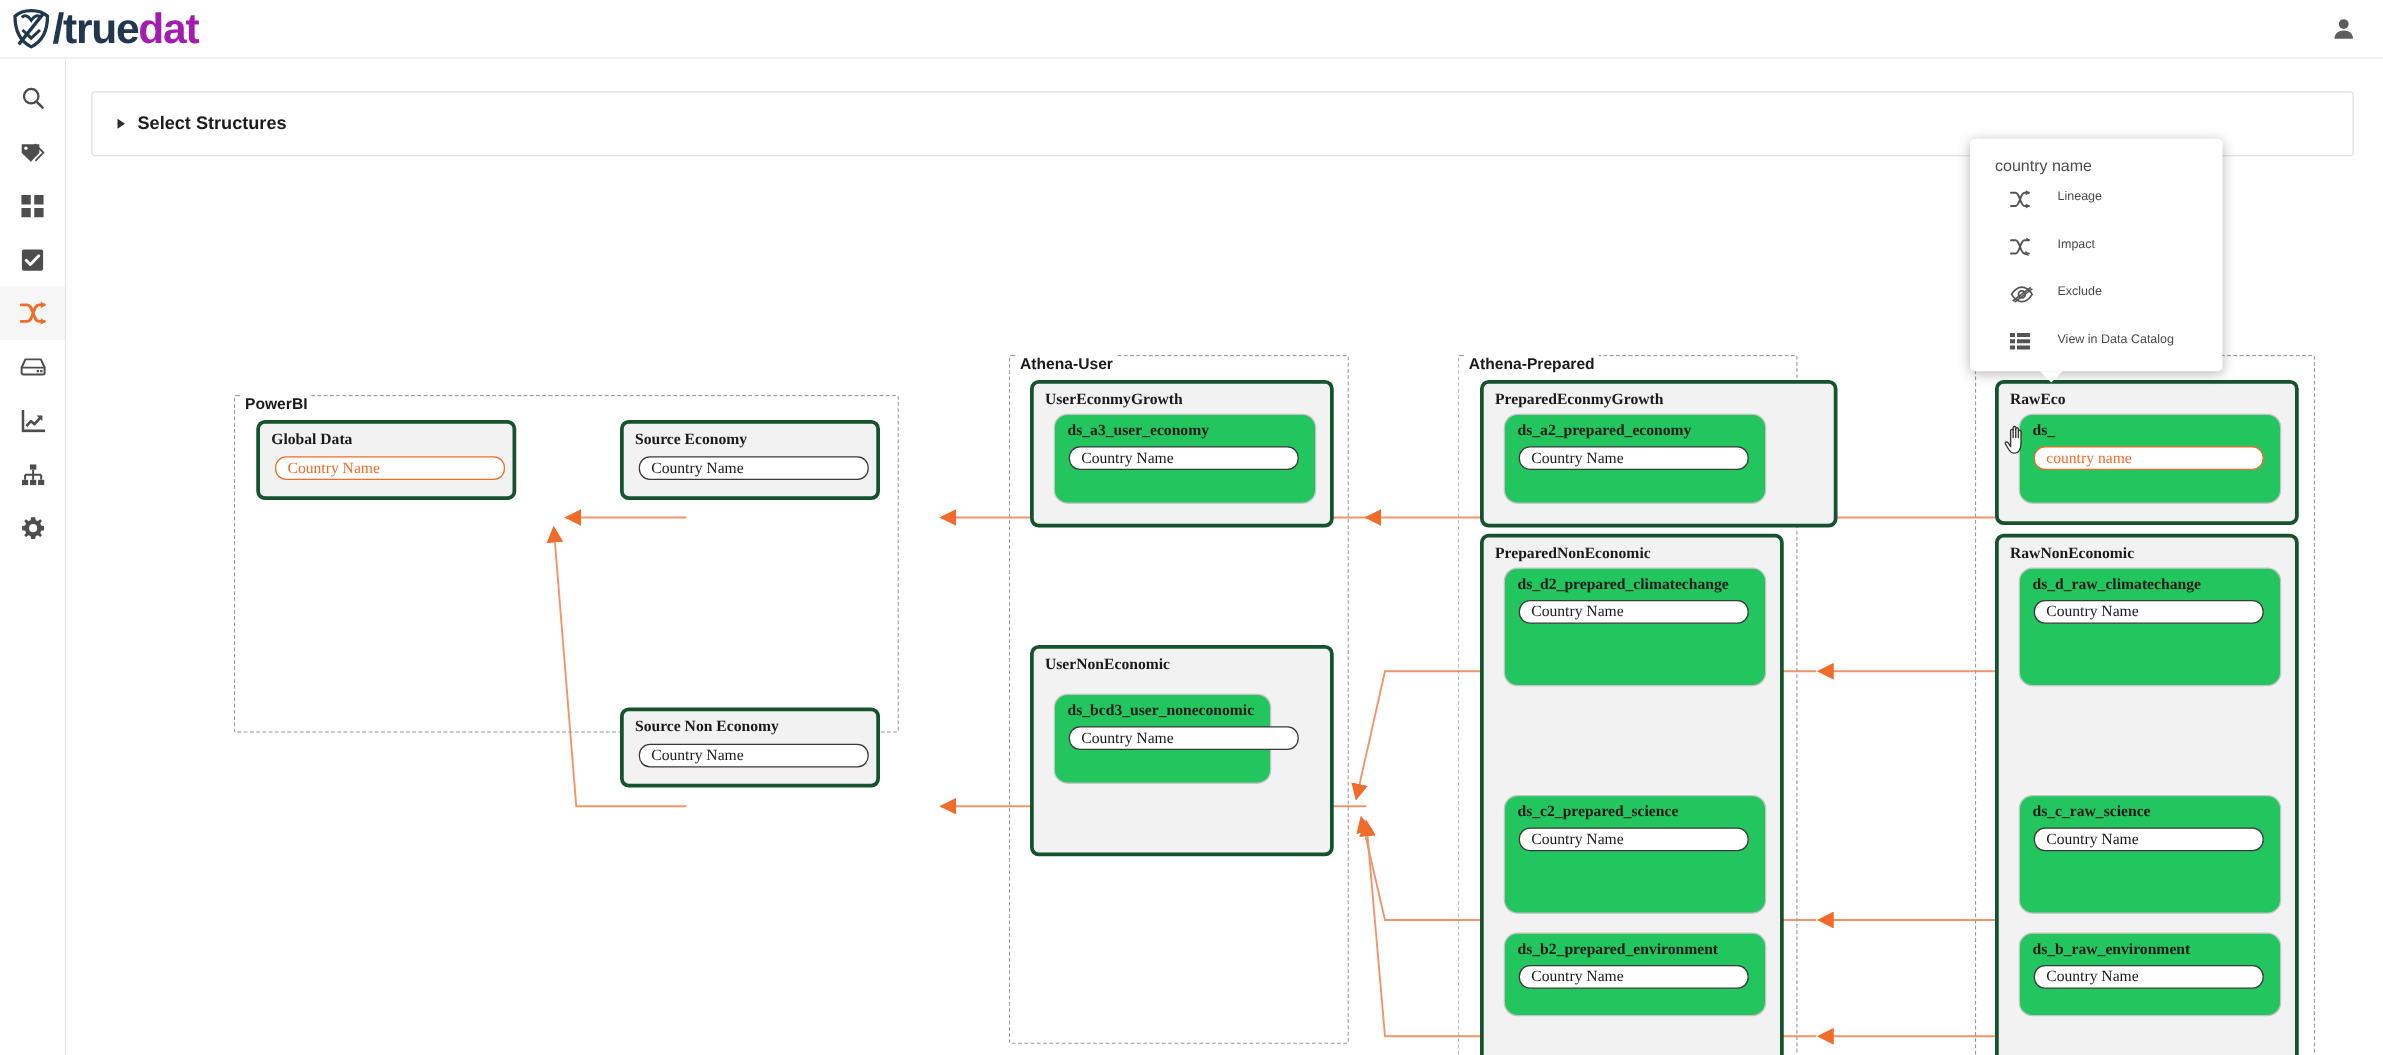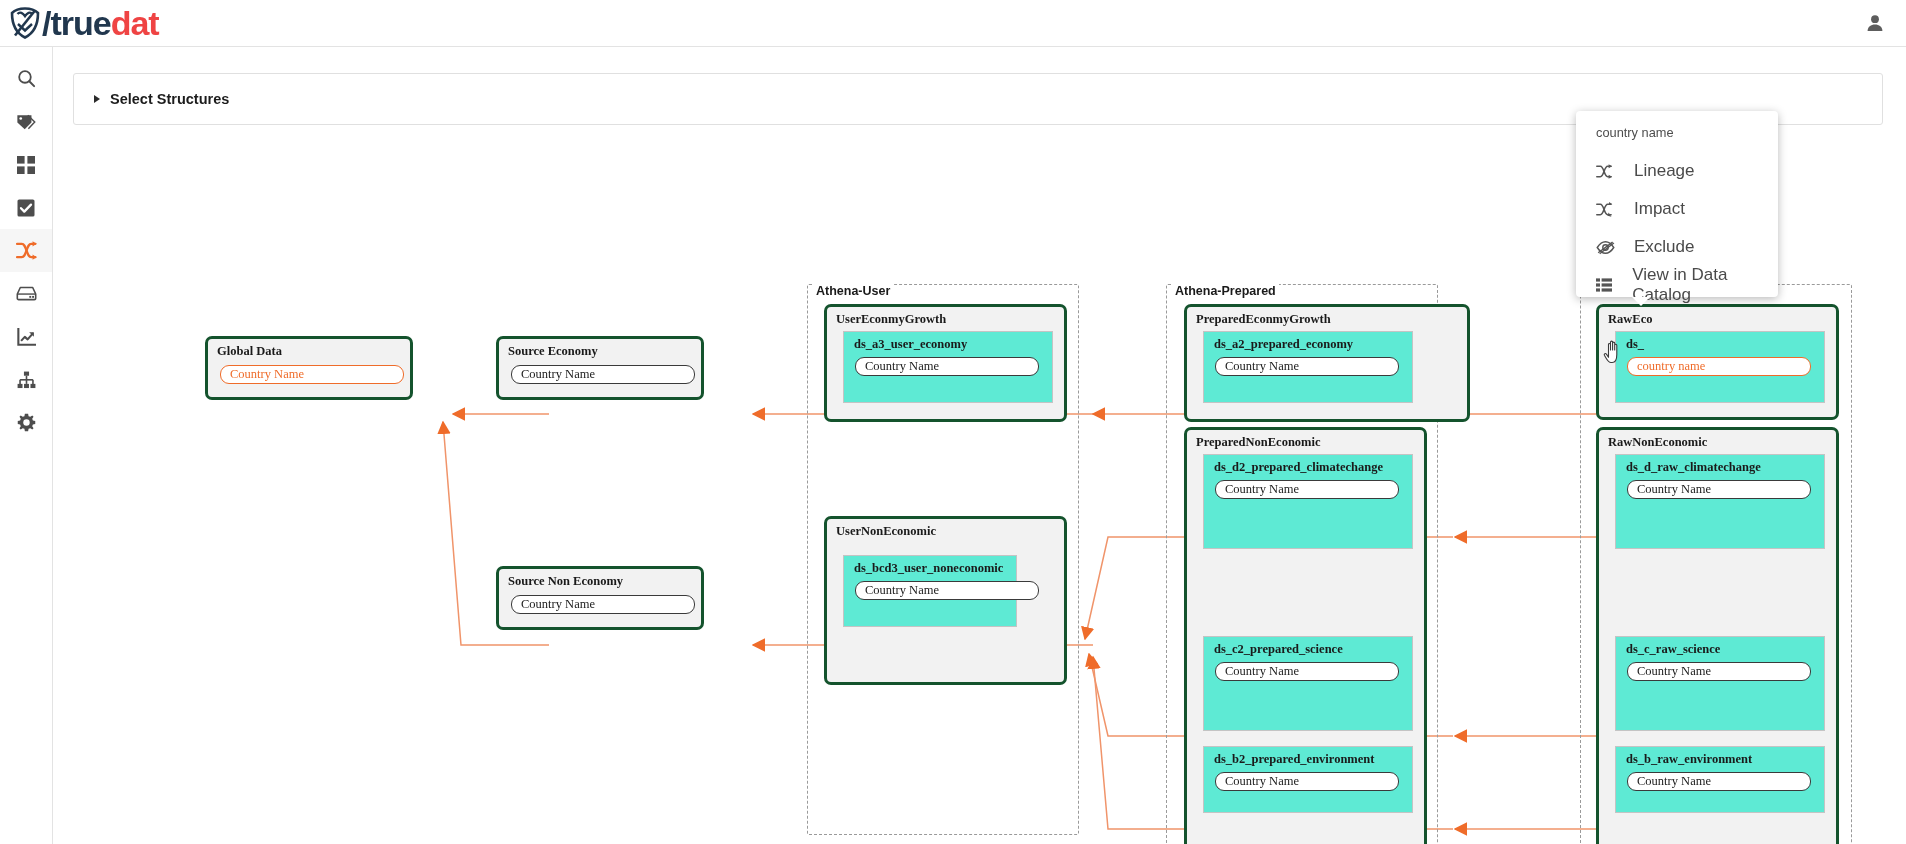--- a/index.html
+++ b/index.html
@@ -15,21 +15,21 @@
   #topbar {
     position: absolute; left: 0; top: 0; width: 1906px; height: 47px;
     background: #fff; border-bottom: 1px solid #e3e3e3;
     display: flex; align-items: center; justify-content: space-between;
   }
   #logo-wrap { display: flex; align-items: center; padding-left: 10px; height: 100%; }
   #logo-mark { width: 30px; height: 32px; margin-right: 2px; }
   #logo-text { font-size: 34px; font-weight: bold; letter-spacing: -1px; line-height: 1; }
   .logo-slash { color: #21374e; }
   .logo-true { color: #21374e; }
-  .logo-dat { color: #ef4444; }
+  .logo-dat { color: #a21caf; }
   #user-area { padding-right: 22px; display: flex; align-items: center; }
 
   
   #rail {
     position: absolute; left: 0; top: 47px; width: 53px; height: 797px;
     background: #fff; border-right: 1px solid #e3e3e3;
     display: flex; flex-direction: column; align-items: stretch;
     padding-top: 10px;
   }
   .rail-item {
@@ -86,22 +86,22 @@
     border-radius: 7px;
     font-family: Liberation Serif, serif;
   }
   .sub-label {
     position: absolute; left: 9px; top: 5px;
     font-size: 12.5px; font-weight: bold; color: #1a1a1a;
   }
 
   .ds {
     position: absolute;
-    background: #5eead4; border: 1px solid #c4c4c4;
-    border-radius: 0;
+    background: #22c55e; border: 1px solid #c4c4c4;
+    border-radius: 11px;
   }
   .ds-label {
     position: absolute; left: 10px; top: 5px;
     font-size: 12.5px; font-weight: bold; color: #1a1a1a;
   }
 
   .field {
     position: absolute;
     background: #ffffff; border: 1.6px solid #3a3a3a;
     border-radius: 9px;
@@ -127,23 +127,23 @@
     content: ""; position: absolute; left: 56px; bottom: -9px;
     width: 0; height: 0;
     border-left: 9px solid transparent; border-right: 9px solid transparent;
     border-top: 9px solid #fff;
   }
   #ctx-title {
     font-size: 12.8px; color: #4d4d4d; padding-left: 20px; margin-bottom: 12px;
     font-weight: normal;
   }
   .ctx-item {
-    display: flex; align-items: center; height: 38px;
-    padding-left: 20px; cursor: pointer;
-    font-size: 17px; color: #4a4a4a;
+    display: flex; align-items: flex-start; height: 38px;
+    padding-left: 32px; cursor: pointer;
+    font-size: 10px; color: #4a4a4a;
   }
   .ctx-ico {
     width: 22px; margin-right: 16px; display: flex;
     align-items: center; justify-content: flex-start; color: #555;
   }
 
   
   #cursor { position: absolute; left: 1602px; top: 339px; z-index: 70; }
 </style>
 </head>
@@ -284,20 +284,23 @@
         <path d="M1400 687 L1055 687 L1040 515" marker-end="url(#arr)"></path>
 
         <path d="M1765 395 L1402 395" marker-end="url(#arr)"></path>
 
         <path d="M1765 594 L1402 594" marker-end="url(#arr)"></path>
 
         <path d="M1765 687 L1402 687" marker-end="url(#arr)"></path>
       </g>
     </svg>
 
+    <div class="group" style="left:134px; top:174px; width:532px; height:270px;">
+      <span class="group-label">PowerBI</span>
+    </div>
 
     <div class="sub" style="left:152px; top:194px; width:208px; height:64px;">
       <span class="sub-label">Global Data</span>
       <div class="field selected" style="left:12px; top:26px; width:184px;">Country Name</div>
     </div>
 
     <div class="sub" style="left:443px; top:194px; width:208px; height:64px;">
       <span class="sub-label">Source Economy</span>
       <div class="field" style="left:12px; top:26px; width:184px;">Country Name</div>
     </div>

